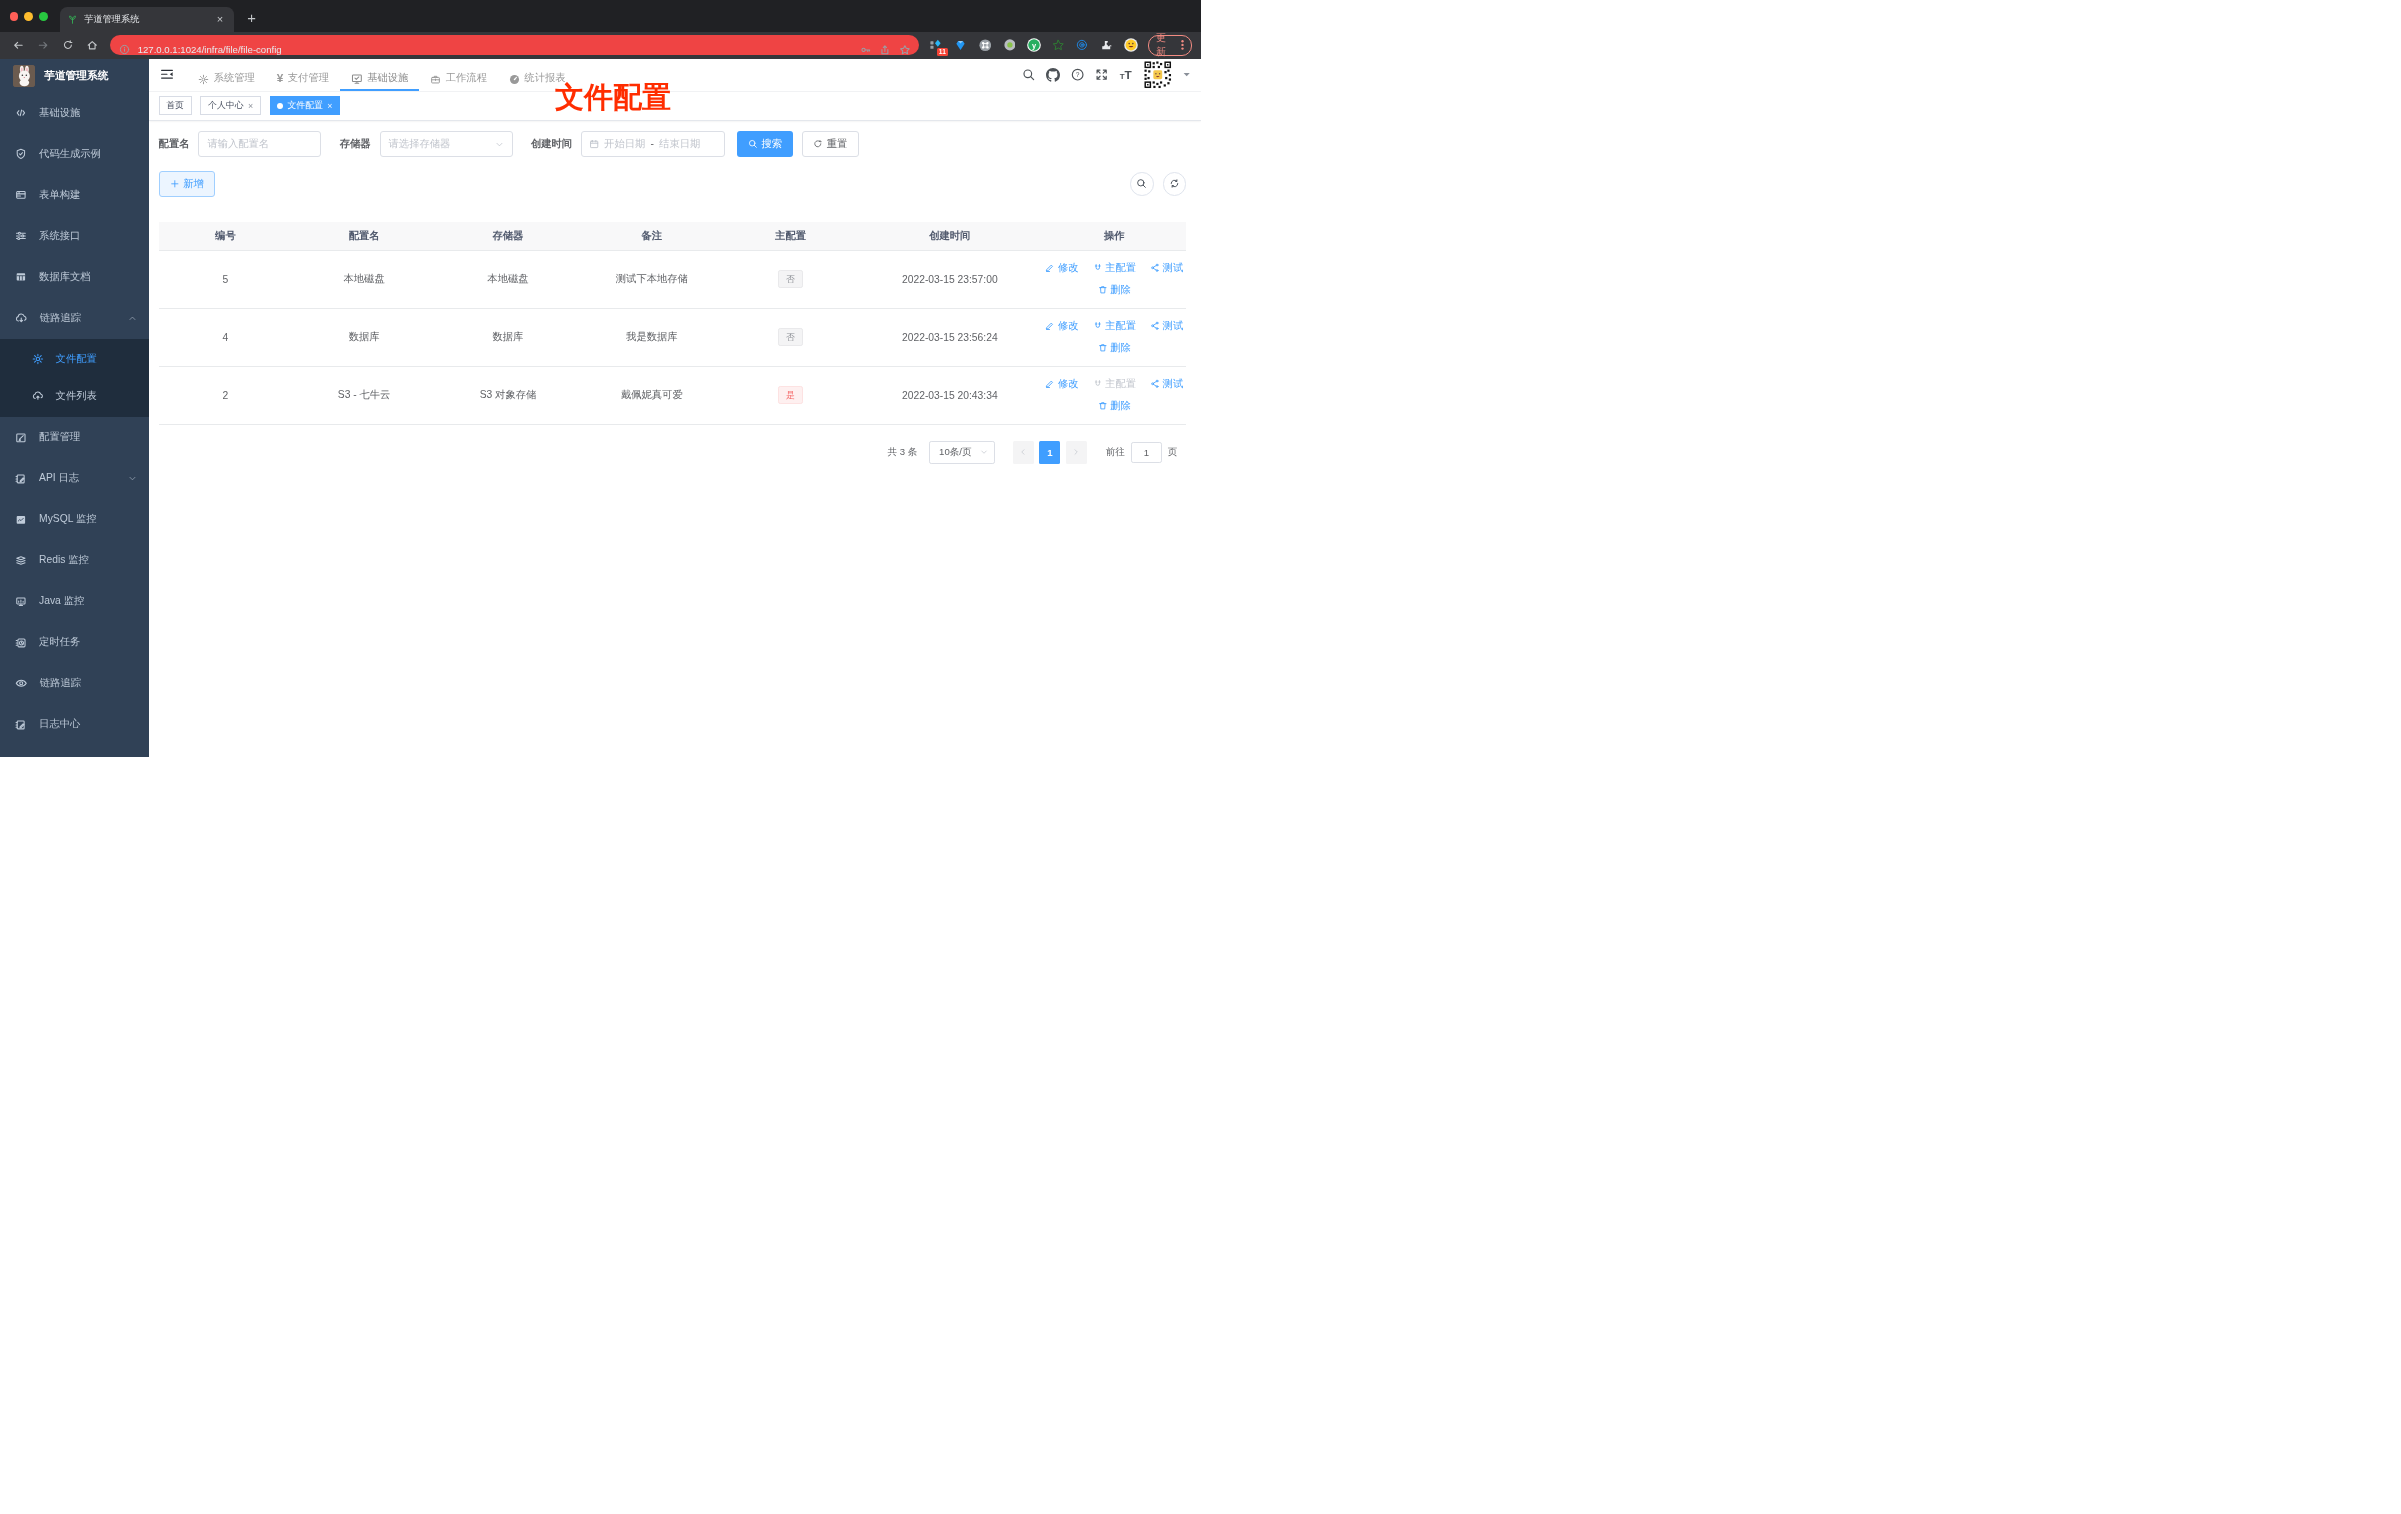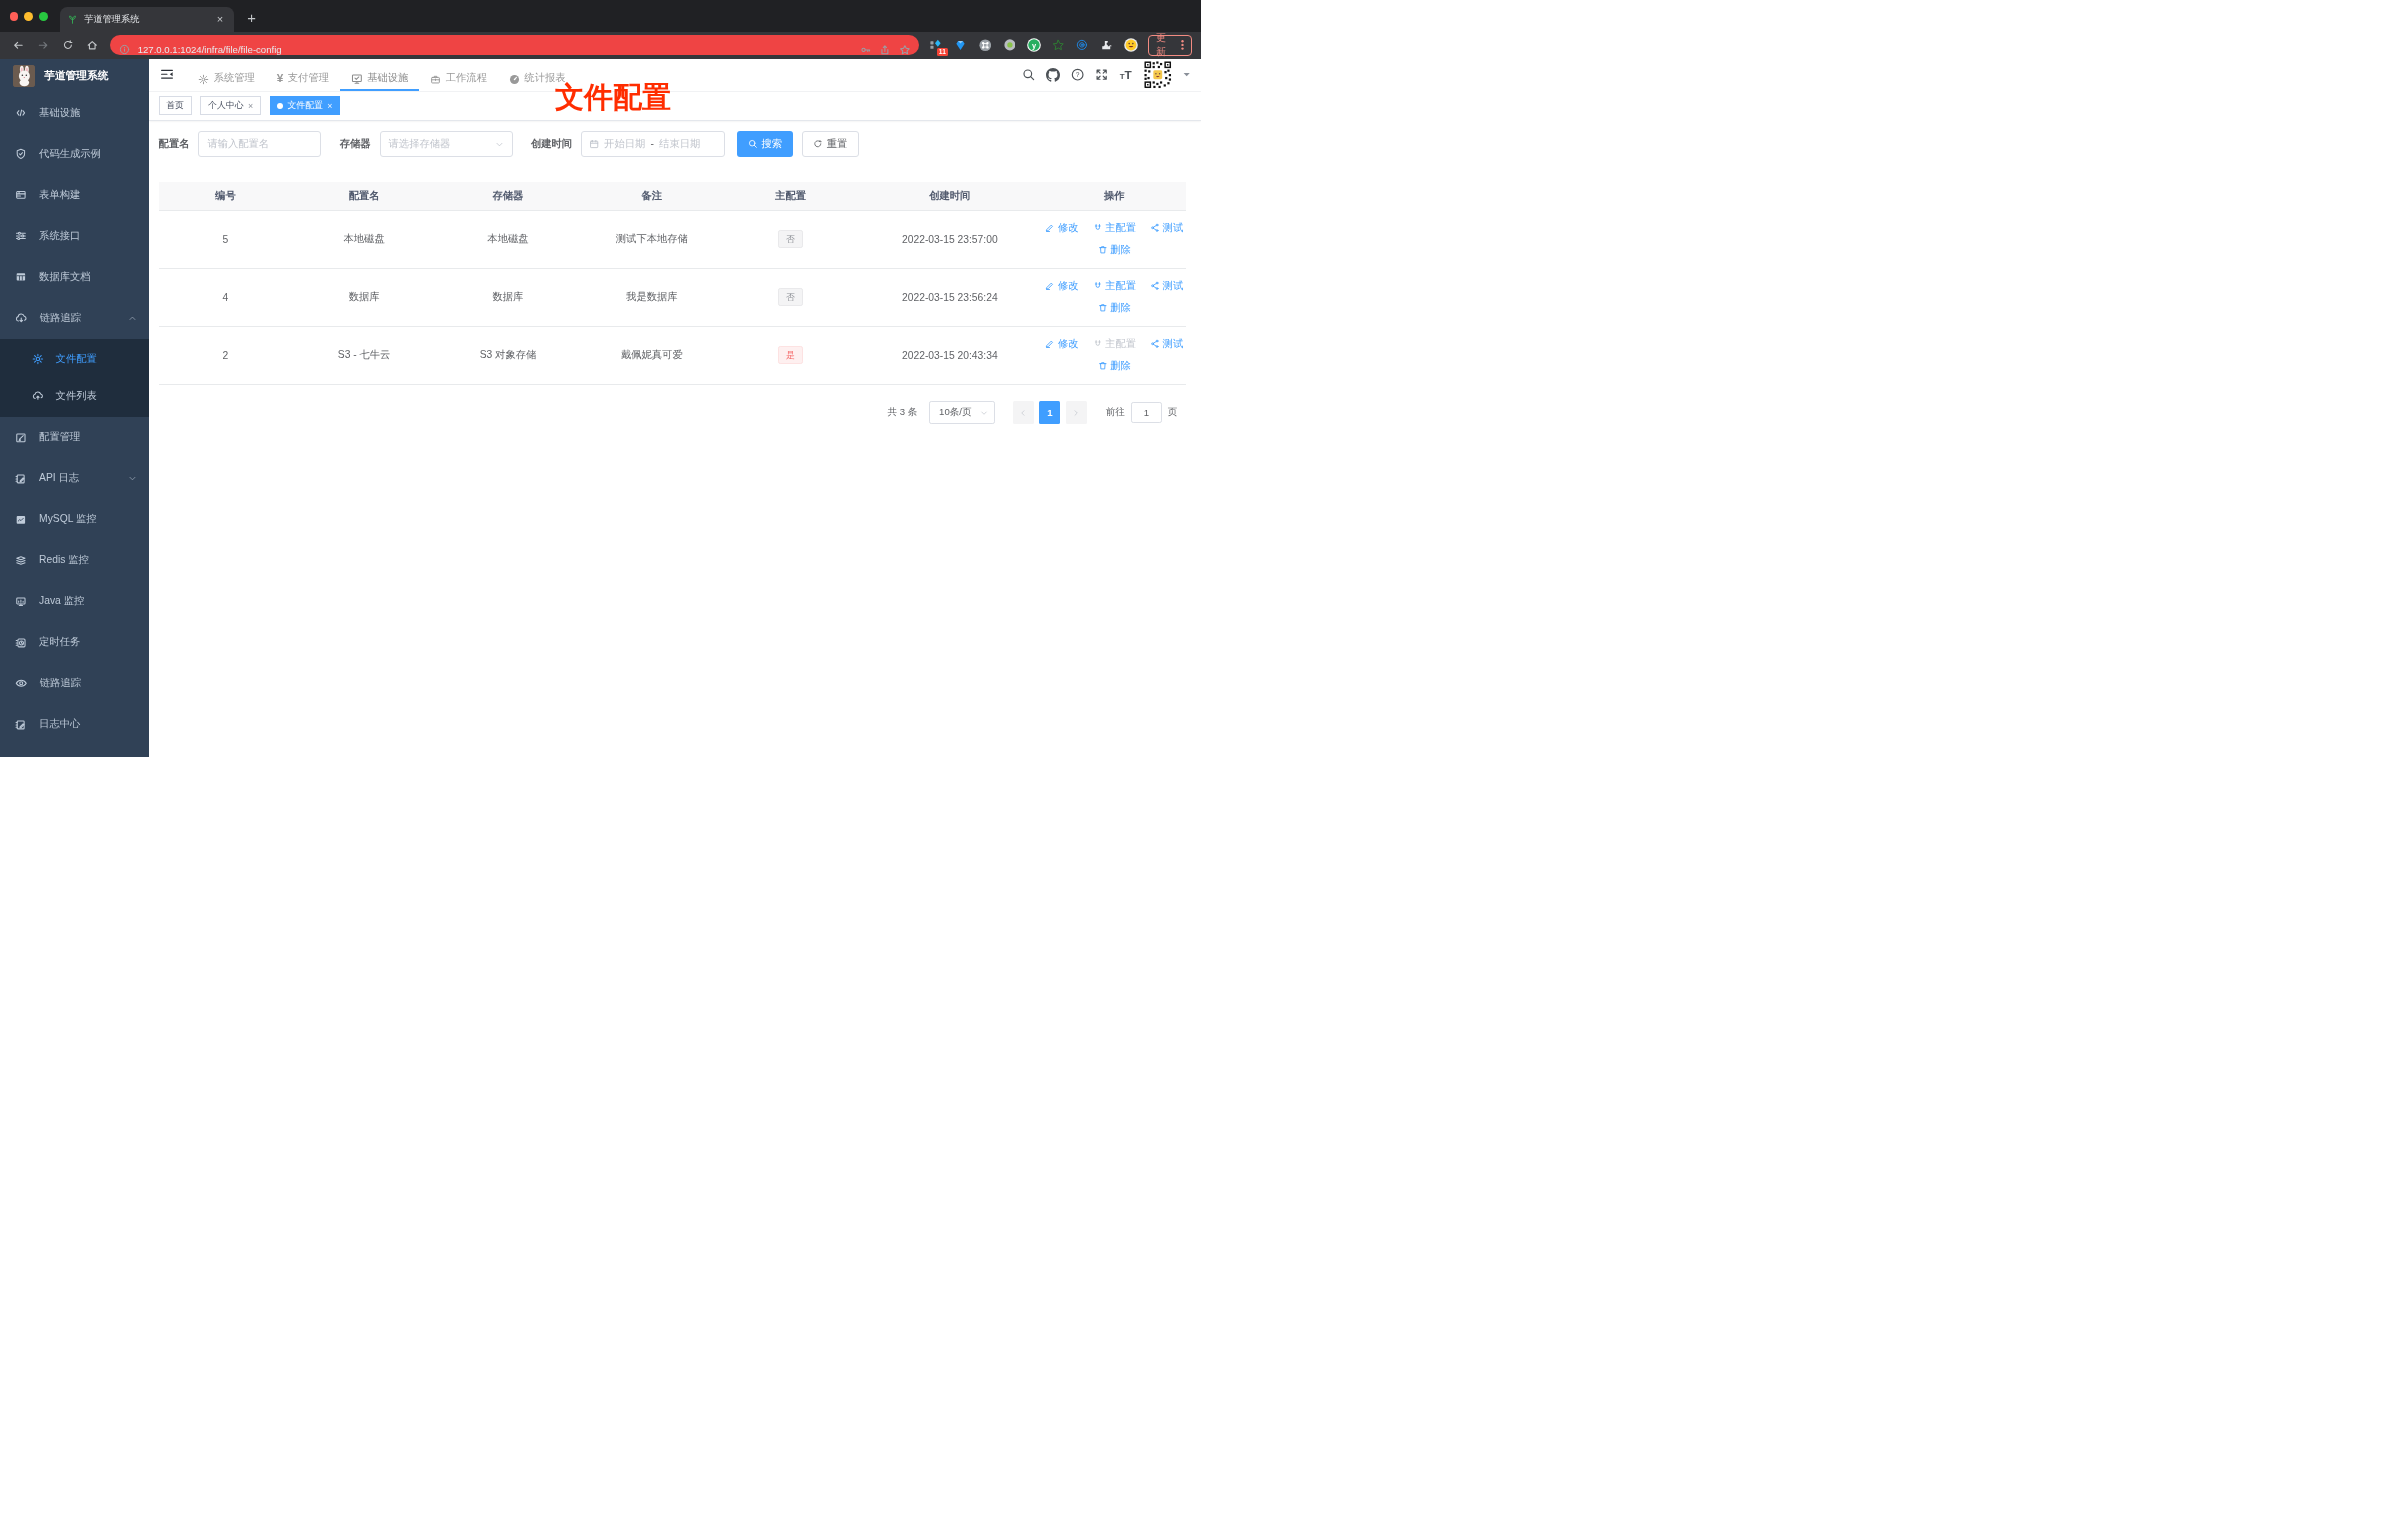--- a/index.html
+++ b/index.html
@@ -19,21 +19,21 @@
   .newtab{position:absolute;left:242px;top:10.3px;width:19px;height:19px;color:#c4c7ca;font-size:14.8px;line-height:17.7px;text-align:center;border-radius:50%}
   .toolbar{height:26.6px;background:#35363a;display:flex;align-items:center;padding:0 8.9px;color:#c4c7ca}
   .nav-btn{width:19px;height:19px;display:flex;align-items:center;justify-content:center;margin-right:5.9px}
   .nav-btn.dim{color:#72767b}
   .omnibox{width:820px;height:20px;background:#ef4444;border-radius:10.3px;display:flex;align-items:flex-end;padding:0 8.9px;gap:7.4px;margin-left:3px}
   .url{color:#e8eaed;font-size:9.6px;flex:1;white-space:nowrap}
   .omni-ic{color:#9aa0a6}
   .ext-row{display:flex;align-items:center;gap:11.8px;margin-left:11px}
   .ext{position:relative;width:12.5px;height:12.5px;display:flex;align-items:center;justify-content:center}
   .badge{position:absolute;right:-5.2px;bottom:-4.4px;background:#f44336;color:#fff;font-size:6.6px;line-height:8px;padding:0 2.2px;border-radius:1.5px;font-weight:bold}
-  .update-pill{margin-left:10.3px;height:21.4px;border:1.5px solid #f28b82;border-radius:4px;color:#f28b82;display:flex;align-items:center;gap:5.2px;padding:0 7.4px;font-size:10px}
+  .update-pill{margin-left:10.3px;height:21.4px;border:1.5px solid #f28b82;border-radius:10px;color:#f28b82;display:flex;align-items:center;gap:5.2px;padding:0 7.4px;font-size:10px}
 
   
   .app{display:flex;height:698px}
   .sidebar{width:149px;background:#304156;color:#bfcbd9;flex:none;font-size:10.3px}
   .logo-row{height:34px;display:flex;align-items:center;padding-left:13.3px;gap:8.9px}
   .logo-img{width:22px;height:22px;border-radius:3px;overflow:hidden;background:#6b5b4f}
   .logo-title{color:#fff;font-weight:bold;font-size:10.7px;white-space:nowrap}
   .s-item{height:41px;display:flex;align-items:center;padding:0 11.8px 0 14.8px;gap:12.5px;cursor:pointer}
   .s-item .lbl{flex:1;white-space:nowrap}
   .s-sub{background:#1f2d3d;padding:2.2px 0}
@@ -544,20 +544,39 @@
           <span>搜索</span>
         </span>
         <span class="btn btn-plain">
           <svg class="i" width="9.6" viewBox="0 0 16 16">
               <path d="M13 8a5 5 0 1 1-1.6-3.7M11.6 2.5v2h2"></path>
             </svg>
           <span>重置</span>
         </span>
       </div>
 
+      <div class="toolbar-row">
+        <span class="btn btn-add">
+          <svg class="i" width="9.6" viewBox="0 0 16 16">
+              <path d="M8 2.8v10.4M2.8 8h10.4"></path>
+            </svg>
+          <span>新增</span>
+        </span>
+        <span class="circle-btn mla">
+          <svg class="i" width="11" viewBox="0 0 16 16" style="stroke-width:1.2">
+              <circle cx="7" cy="7" r="4.6"></circle>
+              <path d="M10.4 10.4L13.6 13.6"></path>
+            </svg>
+        </span>
+        <span class="circle-btn">
+          <svg class="i" width="11" viewBox="0 0 16 16" style="stroke-width:1.2">
+              <path d="M3.2 8a4.8 4.8 0 0 1 8.3-3.2M12.8 8a4.8 4.8 0 0 1-8.3 3.2M11.5 2.6v2.2h-2.2M4.5 13.4v-2.2h2.2"></path>
+            </svg>
+        </span>
+      </div>
 
       <table class="grid">
         <colgroup>
           <col style="width:13%">
             <col style="width:14%">
             <col style="width:14%">
             <col style="width:14%">
             <col style="width:13%">
             <col style="width:18%">
             <col style="width:14%">

